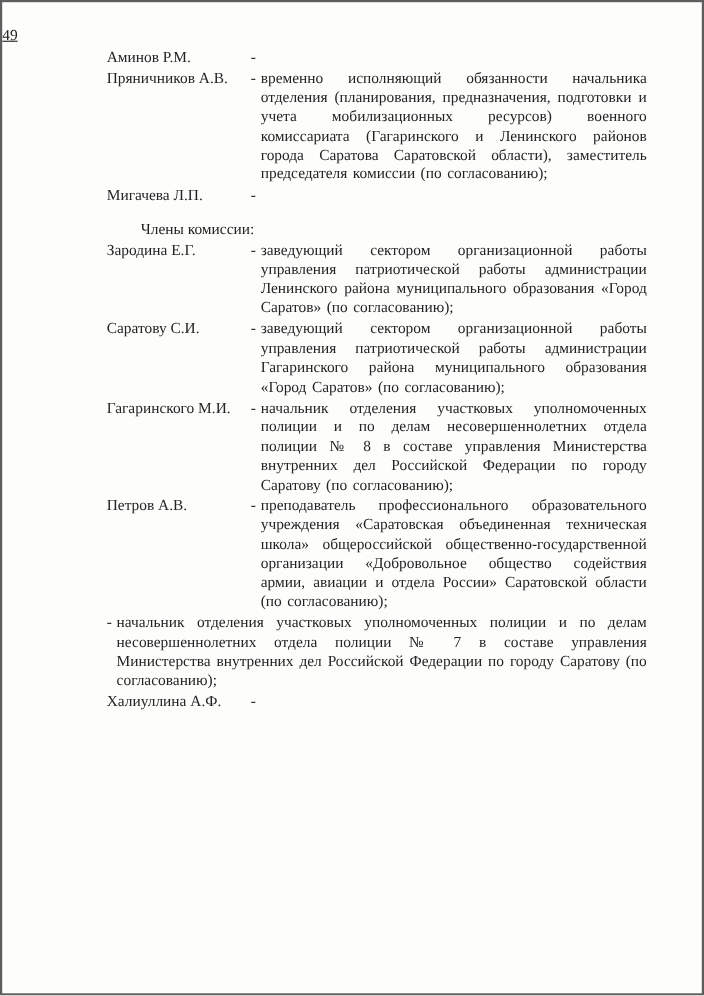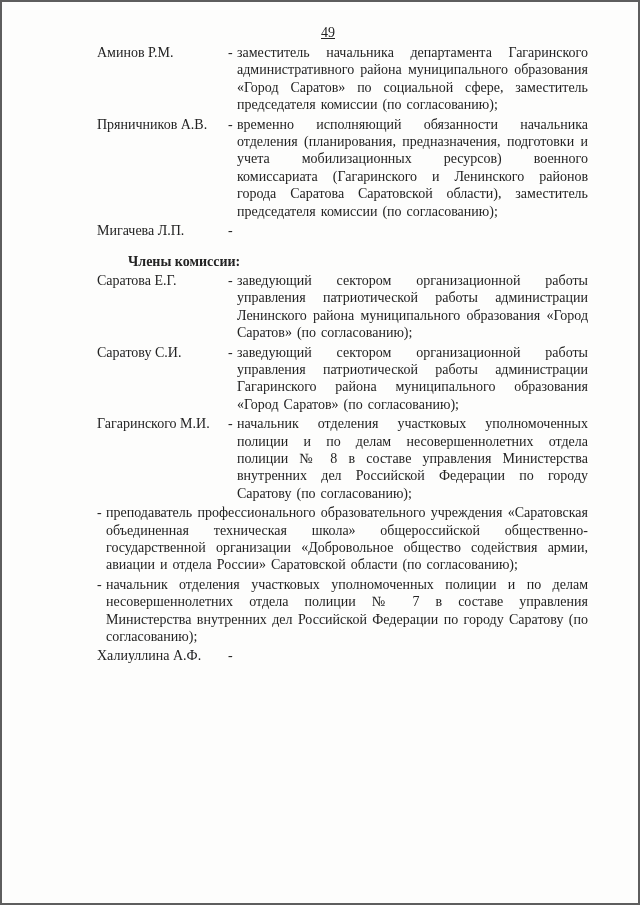--- a/index.html
+++ b/index.html
@@ -17,23 +17,22 @@
     font-family: "Liberation Serif", "DejaVu Serif", serif;
     font-size: 14px;
     line-height: 17.4px;
     color: #232323;
     padding: 42px 50px 0 95px;
     overflow: hidden;
   }
   .page-number {
     position: absolute;
     top: 22px;
-    left: 16px;
+    left: 0;
     right: 0;
-    text-align: center;
     text-decoration: underline;
   }
   .entry {
     display: flex;
     margin-bottom: 2px;
   }
   .entry .name {
     flex: none;
     width: 131px;
   }
@@ -41,68 +40,67 @@
     flex: none;
     width: 9px;
   }
   .entry .desc {
     flex: 1;
     text-align: justify;
     word-spacing: 1.5px;
   }
   .section-heading {
     margin: 14px 0 1px 31px;
-    font-weight: bold;
   }
 </style>
 </head>
 <body>
 
 <div class="page">
 
   <div class="page-number">49</div>
 
   <div class="entry">
     <div class="name">Аминов Р.М.</div>
     <div class="dash">-</div>
-    <div class="desc">заместитель начальника департамента Гагаринского административного района муниципального образования «Город Саратов» по социальной сфере, заместитель председателя комиссии (по согласованию);</div>
   </div>
 
   <div class="entry">
     <div class="name">Пряничников А.В.</div>
     <div class="dash">-</div>
     <div class="desc">временно исполняющий обязанности начальника отделения (планирования, предназначения, подготовки и учета мобилизационных ресурсов) военного комиссариата (Гагаринского и Ленинского районов города Саратова Саратовской области), заместитель председателя комиссии (по согласованию);</div>
   </div>
 
   <div class="entry">
     <div class="name">Мигачева Л.П.</div>
     <div class="dash">-</div>
   </div>
 
   <div class="section-heading">Члены комиссии:</div>
 
   <div class="entry">
-    <div class="name">Саратова Е.Г.</div>
+    <div class="name">Зародина Е.Г.</div>
     <div class="dash">-</div>
     <div class="desc">заведующий сектором организационной работы управления патриотической работы администрации Ленинского района муниципального образования «Город Саратов» (по согласованию);</div>
   </div>
 
   <div class="entry">
     <div class="name">Саратову С.И.</div>
     <div class="dash">-</div>
     <div class="desc">заведующий сектором организационной работы управления патриотической работы администрации Гагаринского района муниципального образования «Город Саратов» (по согласованию);</div>
   </div>
 
   <div class="entry">
     <div class="name">Гагаринского М.И.</div>
     <div class="dash">-</div>
     <div class="desc">начальник отделения участковых уполномоченных полиции и по делам несовершеннолетних отдела полиции №&nbsp;8 в составе управления Министерства внутренних дел Российской Федерации по городу Саратову (по согласованию);</div>
   </div>
 
   <div class="entry">
+    <div class="name">Петров А.В.</div>
     <div class="dash">-</div>
     <div class="desc">преподаватель профессионального образовательного учреждения «Саратовская объединенная техническая школа» общероссийской общественно-государственной организации «Добровольное общество содействия армии, авиации и отдела России» Саратовской области (по согласованию);</div>
   </div>
 
   <div class="entry">
     <div class="dash">-</div>
     <div class="desc">начальник отделения участковых уполномоченных полиции и по делам несовершеннолетних отдела полиции №&nbsp;7 в составе управления Министерства внутренних дел Российской Федерации по городу Саратову (по согласованию);</div>
   </div>
 
   <div class="entry">

